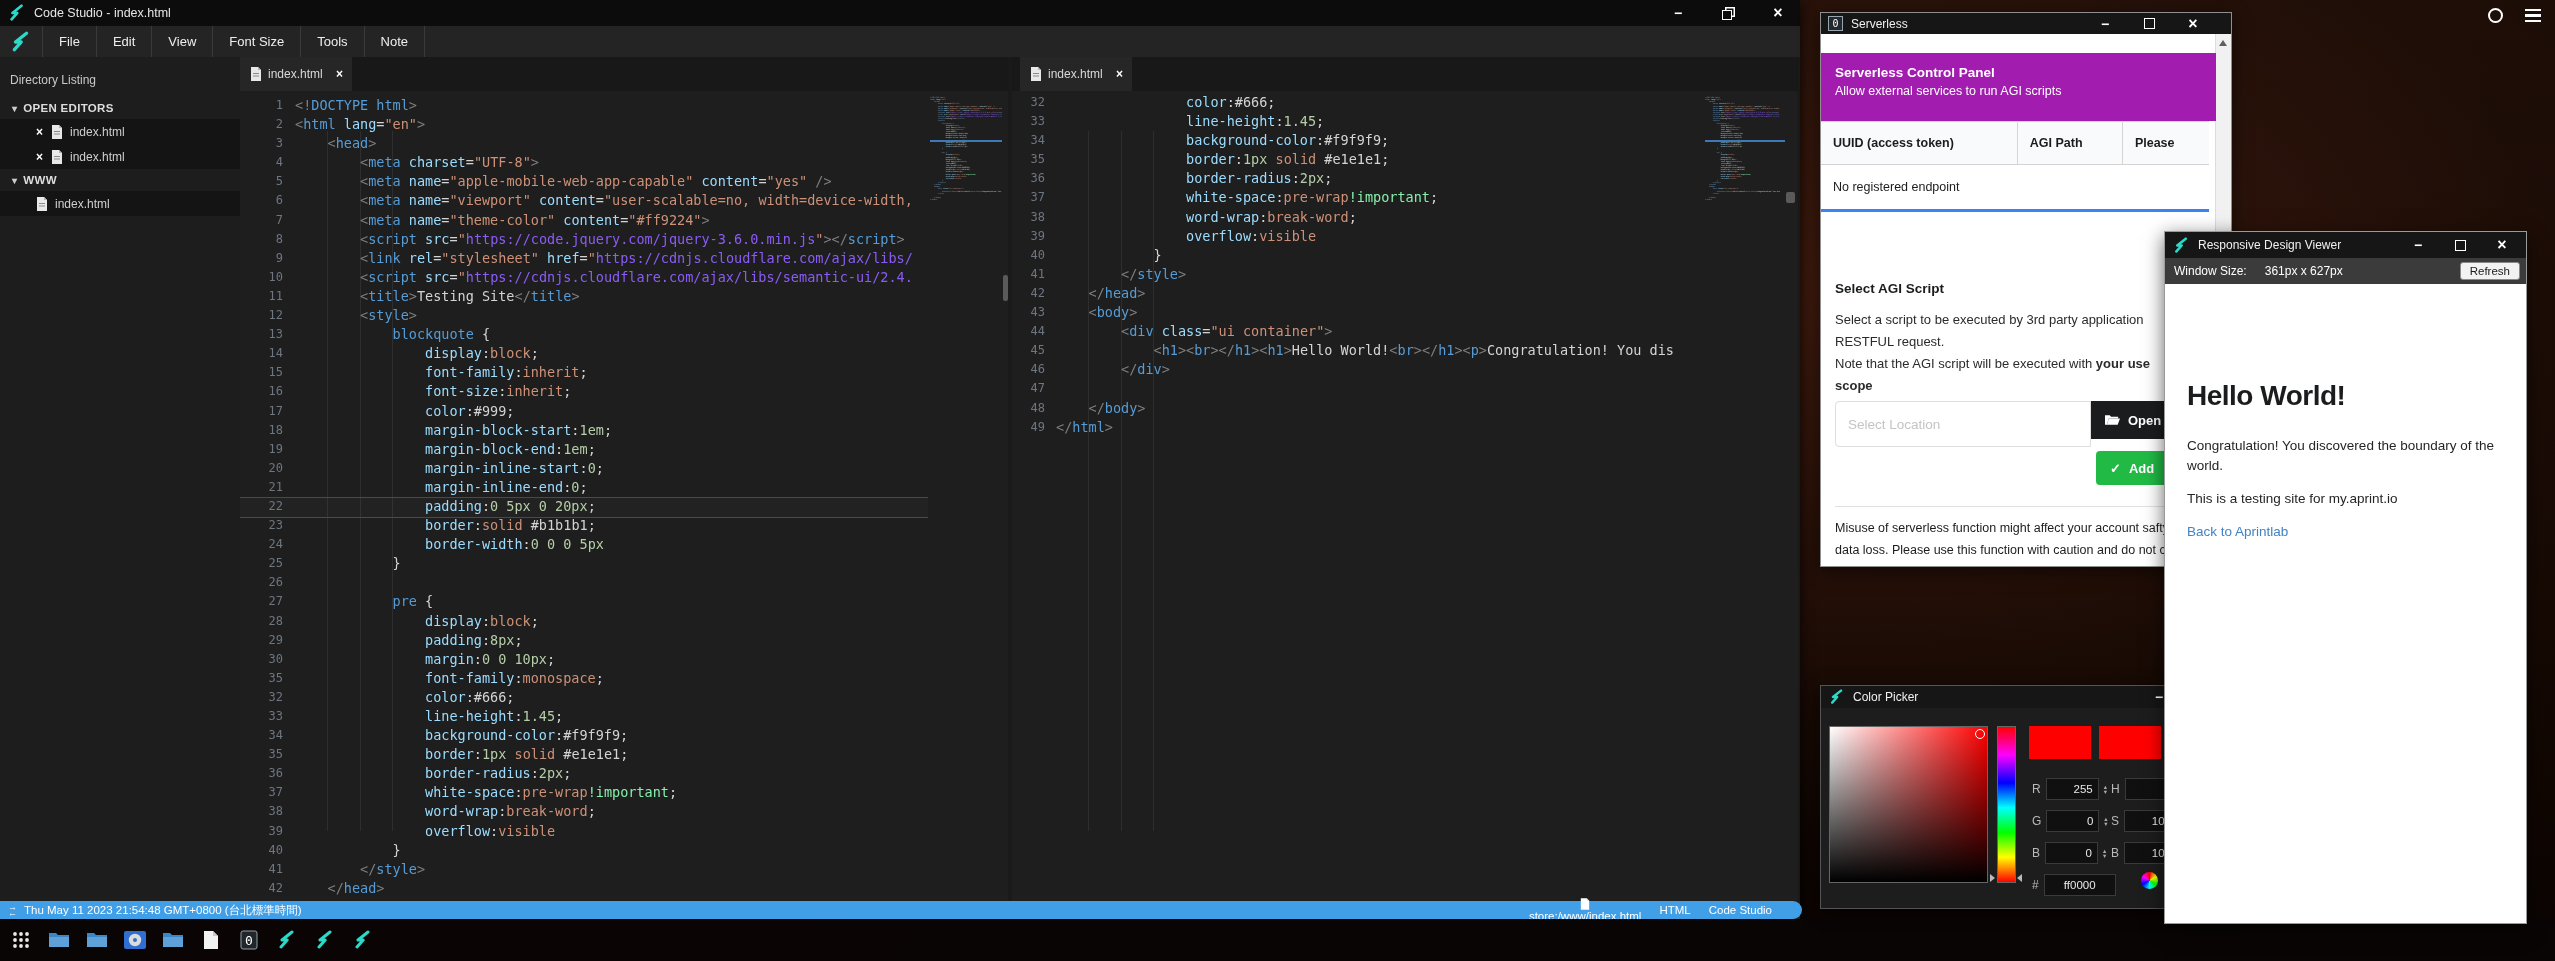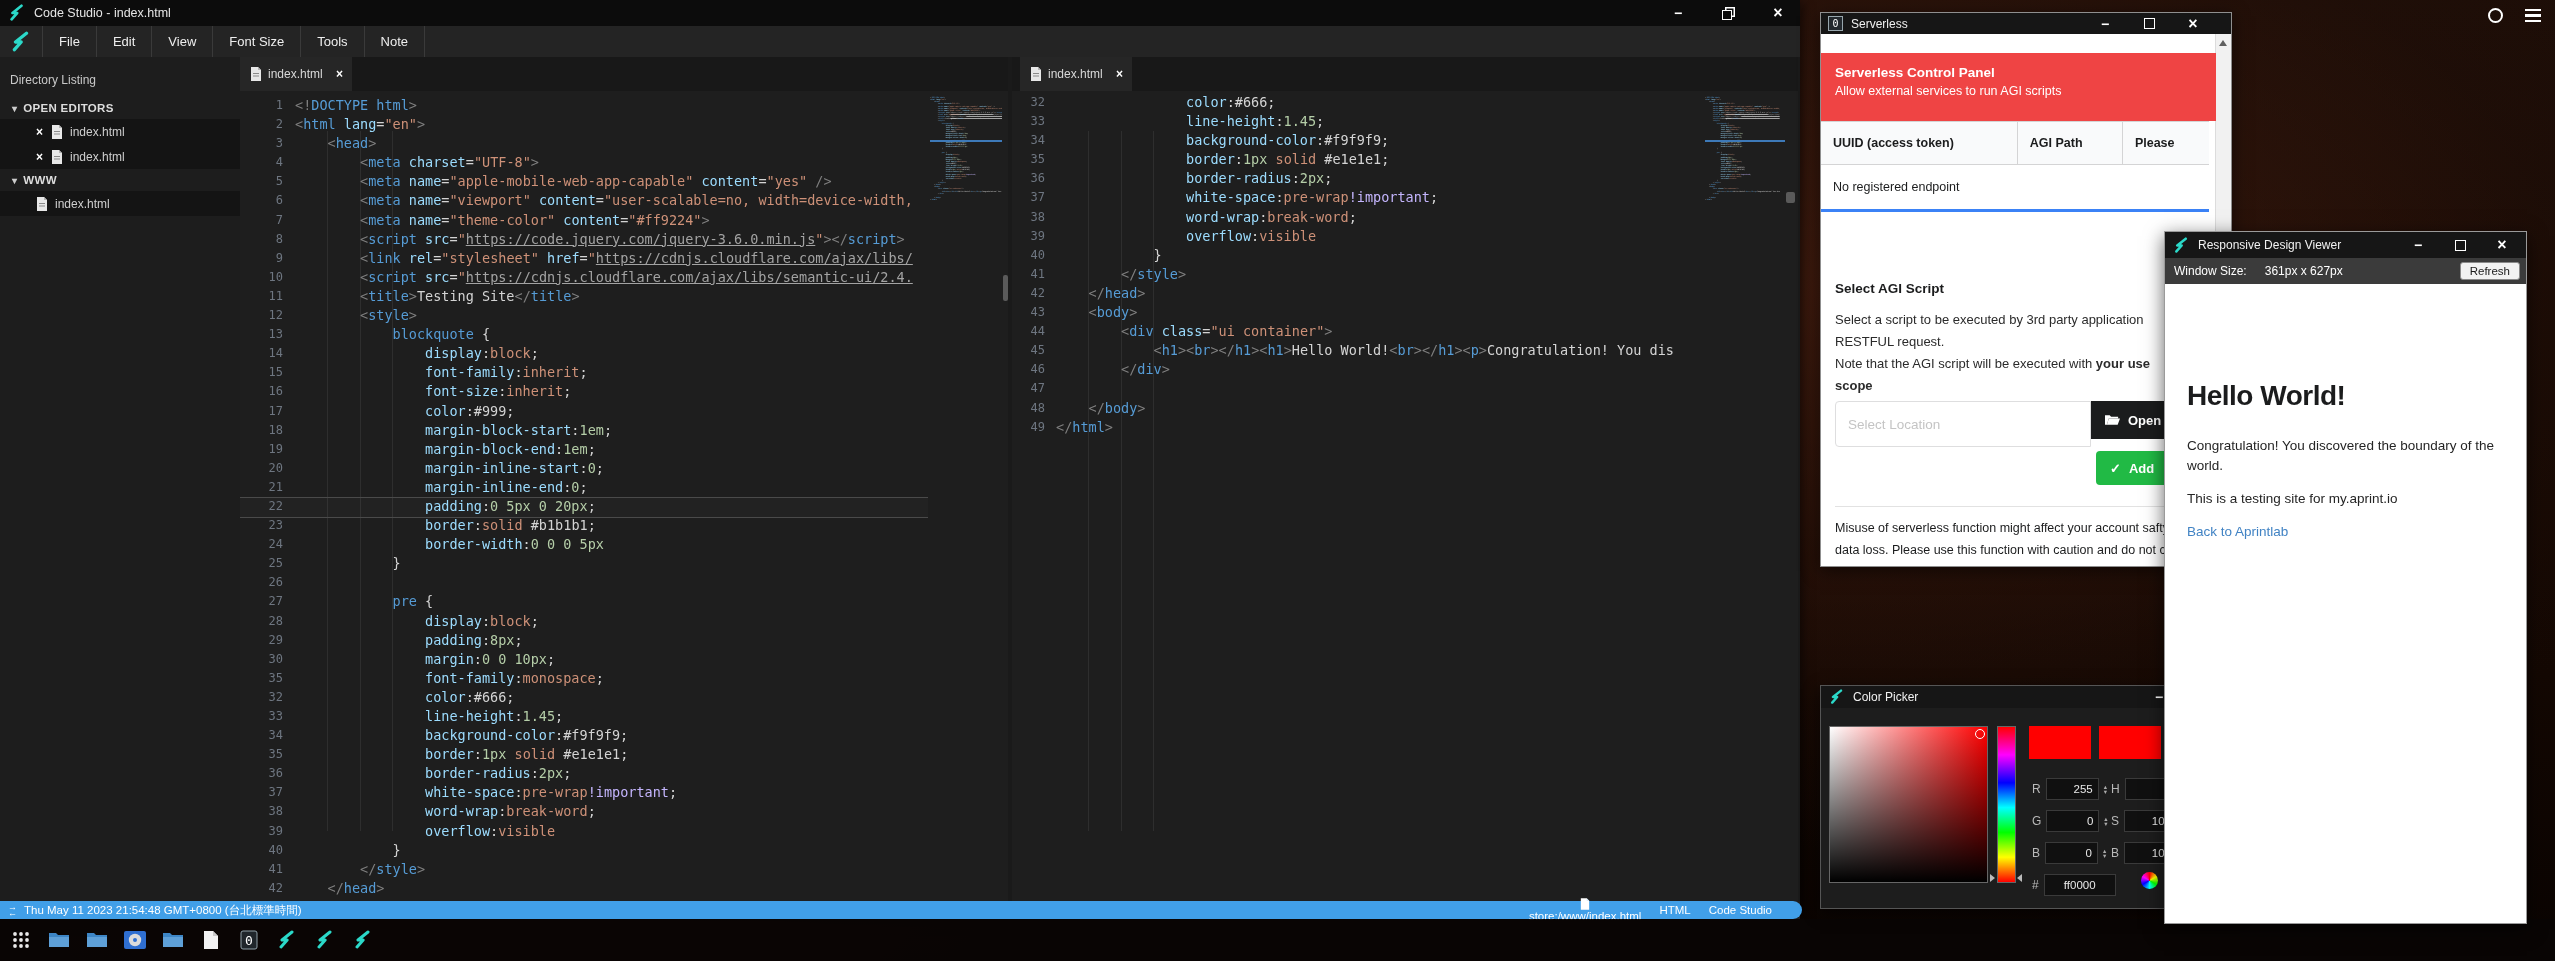--- a/index.html
+++ b/index.html
@@ -53,21 +53,21 @@
   .codearea{position:absolute;left:0;top:34px;width:100%;height:810px;background:#1e1e1e;overflow:hidden;}
   .gutter{position:absolute;top:5px;text-align:right;color:#6e7681;font-family:"DejaVu Sans Mono",monospace;font-size:12px;}
   #gut-0{left:0;width:43px;}
   #gut-1{left:0;width:33px;top:2px;}
   .gl{height:19.1px;line-height:19.1px;}
   .codelines{position:absolute;top:5px;font-family:"DejaVu Sans Mono",monospace;font-size:13.5px;overflow:hidden;}
   #code-0{left:55px;width:633px;}
   #code-1{left:44px;width:647px;top:2px;}
   .cl{height:19.1px;line-height:19.1px;white-space:pre;}
   .k-p{color:#7f7f7f}.k-t{color:#569cd6}.k-a{color:#9cdcfe}.k-s{color:#ce9178}
-  .k-u{color:#a3a3a3;text-decoration:underline}.k-x{color:#d4d4d4}.k-n{color:#b5cea8}.k-i{color:#c4b5fd}
+  .k-u{color:#8b5cf6;}.k-x{color:#d4d4d4}.k-n{color:#b5cea8}.k-i{color:#86efac}
   .guide{position:absolute;top:40px;width:1px;height:700px;background:#2e2e2e;}
   .cur-line{position:absolute;left:0;top:406px;height:19.1px;width:688px;border-top:1px solid #4a4a4a;border-bottom:1px solid #4a4a4a;background:rgba(255,255,255,.02);}
   .minimap{position:absolute;top:5px;font-family:"DejaVu Sans Mono",monospace;font-size:1.8px;overflow:hidden;}
   #map-0{left:690px;width:72px;}
   #map-1{left:693px;width:80px;}
   .minimap .cl{height:2.14px;line-height:2.14px;white-space:pre;letter-spacing:-.1px;}
   .mm-hl{position:absolute;left:0;top:44px;width:100%;height:2px;background:#3d79b8;z-index:2;}
   .scroll-handle{position:absolute;background:#5a5a5a;border-radius:2px;}
   
   .cs-statusbar{left:0;top:901px;width:1802px;height:18px;background:#419fe8;border-radius:0 9px 9px 0;display:flex;align-items:center;color:#fff;font-size:11.5px;}
@@ -88,21 +88,21 @@
   
   .float-title{position:absolute;left:0;top:0;width:100%;background:#161616;display:flex;align-items:center;}
   .float-title .ft-label{color:#f0f0f0;font-size:12px;margin-left:8px;}
   
   #serverless{left:1820px;top:12px;width:410px;height:553px;background:#fff;border:1px solid #8f8f8f;box-shadow:0 4px 16px rgba(0,0,0,.55);z-index:5;}
   #serverless .float-title{height:21px;}
   #serverless .win-controls{right:30px;top:0;height:21px;gap:28px;}
   .sv-icon{width:13px;height:13px;margin-left:7px;background:#23292e;border:1px solid #97a6ad;color:#fff;font-family:"DejaVu Sans Mono",monospace;font-size:10px;display:inline-flex;align-items:center;justify-content:center;}
   .sv-scroll{position:absolute;right:0;top:21px;width:15px;height:531px;background:#f1f1f1;border-left:1px solid #dcdcdc;}
   .sv-up{position:absolute;top:6px;left:3px;width:0;height:0;border-left:4.5px solid transparent;border-right:4.5px solid transparent;border-bottom:6px solid #606060;}
-  .sv-band{position:absolute;left:0;top:40px;width:395px;height:68px;background:#ef4444;color:#fff;padding-left:14px;box-sizing:border-box;}
+  .sv-band{position:absolute;left:0;top:40px;width:395px;height:68px;background:#a21caf;color:#fff;padding-left:14px;box-sizing:border-box;}
   .sv-band h3{margin:12px 0 4px;font-size:13.5px;}
   .sv-band p{margin:0;font-size:12.5px;}
   .sv-table{position:absolute;left:0;top:108px;width:388px;border-collapse:collapse;font-size:12.5px;color:#1b1c1d;}
   .sv-table th{border:1px solid #d4d4d5;border-left:none;text-align:left;padding:14px 12px;background:#f9fafb;font-size:12.5px;}
   .sv-table th:last-child{border-right:none;}
   .sv-table td{border-bottom:3px solid #3b82f6;padding:15px 12px;}
   .sv-h2{position:absolute;left:14px;top:268px;font-size:13.5px;font-weight:bold;color:#1b1c1d;}
   .sv-desc{position:absolute;left:14px;top:296px;font-size:13px;color:#2b2b2b;line-height:22px;white-space:nowrap;width:382px;overflow:hidden;}
   .sv-input-row{position:absolute;left:14px;top:388px;height:40px;display:flex;}
   .sv-input{width:256px;height:46px;border:1px solid #dededf;border-radius:4px 0 0 4px;padding:0 12px;font-size:13.5px;color:#333;box-sizing:border-box;font-family:"Liberation Sans",sans-serif;}

